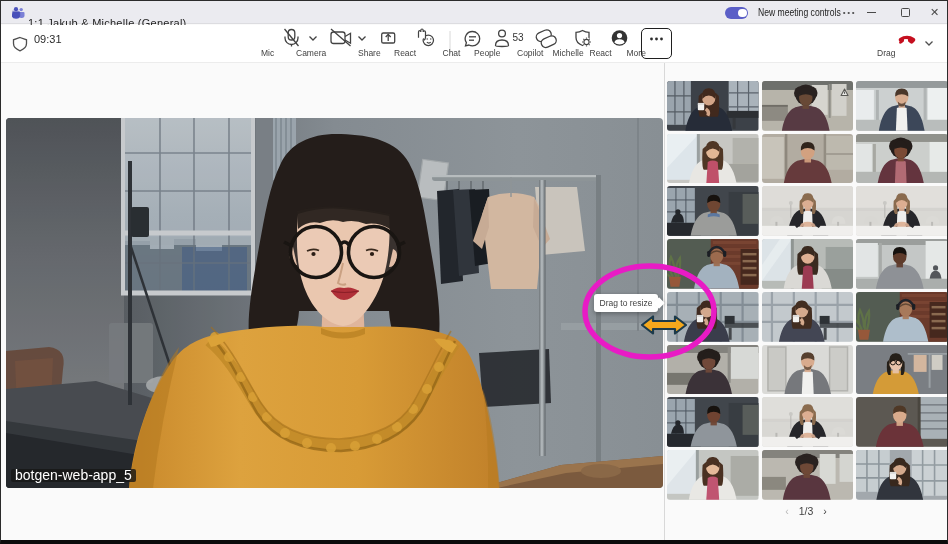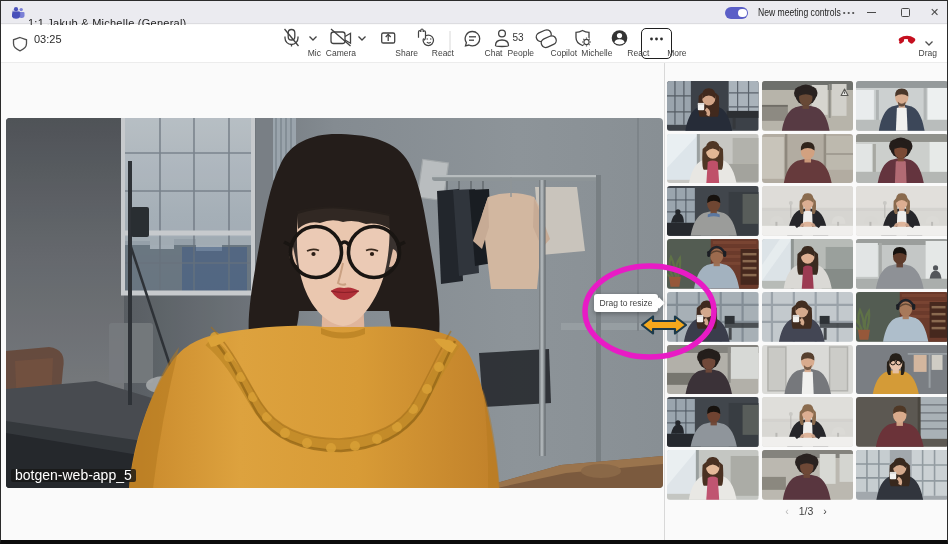--- a/index.html
+++ b/index.html
@@ -7,21 +7,21 @@
 .tlogo{position:absolute;left:11px;top:6px}
 .ttext{position:absolute;left:27px;top:16px;font-size:11px;letter-spacing:0.25px;color:#242424}
 .toggle{position:absolute;left:724px;top:6px;width:23px;height:11.5px;border-radius:6px;background:#5b5fc7}
 .knob{position:absolute;right:1.5px;top:1.5px;width:8.5px;height:8.5px;border-radius:50%;background:#fff}
 .nmc{position:absolute;left:757px;top:6px;font-size:10px;color:#242424;transform:scaleX(0.86);transform-origin:left;white-space:nowrap}
 .wmin{position:absolute;left:866px;top:11px;width:9px;height:1px;background:#494949}
 .wmax{position:absolute;left:900px;top:7px;width:9px;height:9px;border:1px solid #494949;border-radius:1.5px}
 .wclose{position:absolute;left:929px;top:4.5px;font-size:11px;color:#4a4a4a;font-weight:400}
 .toolbar{position:absolute;left:0;top:24px;width:946px;height:38px;background:#fff;border-bottom:1px solid #ececec;overflow:hidden}
 .tbicons{position:absolute;left:0;top:0}
-.tlab{position:absolute;top:22.5px;font-size:8.5px;color:#424242;text-align:right;width:60px;transform:translateX(-30px);white-space:nowrap}
+.tlab{position:absolute;top:22.5px;font-size:8.5px;color:#424242;text-align:left;width:60px;transform:translateX(-30px);white-space:nowrap}
 .ttime{position:absolute;left:33px;top:8px;font-size:11px;color:#2b2b2b}
 .morebox{position:absolute;left:640px;top:3px;width:31px;height:31px;border:1.8px solid #1f1f1f;border-radius:5px}
 .stage{position:absolute;left:0;top:62px;width:663px;height:478px;background:#fafafa}
 .vidwrap{position:absolute;left:5px;top:55px;width:657px;height:370px;border-radius:4px;overflow:hidden}
 .vlabel{position:absolute;left:10px;top:405.5px;height:13.5px;line-height:13.5px;padding:0 4px;background:rgba(22,22,22,0.8);border-radius:2px;color:#fff;font-size:14px}
 .divider{position:absolute;left:663px;top:62px;width:1px;height:478px;background:#d8d8d8}
 .sidebar{position:absolute;left:664px;top:62px;width:282px;height:478px;background:#fafafa}
 .th{position:absolute;border-radius:3px;overflow:hidden}
 .pager{position:absolute;left:664px;top:504px;width:282px;height:16px;text-align:center;font-size:10.5px;color:#424242}
 .pgl{color:#b9b9b9;margin-right:10px}.pgr{color:#424242;margin-left:10px}
@@ -124,21 +124,21 @@
           <path d="M613.5 41.8 q0 -3.6 5 -3.6 q5 0 5 3.6 a7.8 7.8 0 0 1 -10 0 Z" fill="#fff"></path>
           <g fill="#2b2b2b">
             <circle cx="650.5" cy="38" r="1.4"></circle>
             <circle cx="655.5" cy="38" r="1.4"></circle>
             <circle cx="660.5" cy="38" r="1.4"></circle>
           </g>
           <path d="M898.5 40.5 q-1.8 -1.8 0.3 -3.4 q3.2 -2.4 7.2 -2.4 q4 0 7.2 2.4 q2.1 1.6 0.3 3.4 l-1.5 1.5 q-1.2 1.2 -2.6 0.2 l-1.6 -1.2 q-0.8 -0.6 -0.8 -1.6 l0 -1.2 q-1 -0.3 -2 -0.3 q-1 0 -2 0.3 l0 1.2 q0 1 -0.8 1.6 l-1.6 1.2 q-1.4 1 -2.6 -0.2 Z" fill="#c50f1f"></path>
           <path d="M924.5 40.5 l3.5 3.5 l3.5 -3.5" stroke="#4f4f4f" stroke-width="1.3" fill="none"></path>
         </g>
       </svg>
-      <div class="ttime">03:25</div>
+      <div class="ttime">09:31</div>
       <div class="morebox"></div>
       <div class="tlab" style="left:290px">Mic</div>
       <div class="tlab" style="left:325px">Camera</div>
       <div class="tlab" style="left:387px">Share</div>
       <div class="tlab" style="left:423px">React</div>
       <div class="tlab" style="left:471.5px">Chat</div>
       <div class="tlab" style="left:503px">People</div>
       <div class="tlab" style="left:546px">Copilot</div>
       <div class="tlab" style="left:581.5px">Michelle</div>
       <div class="tlab" style="left:618.5px">React</div>

